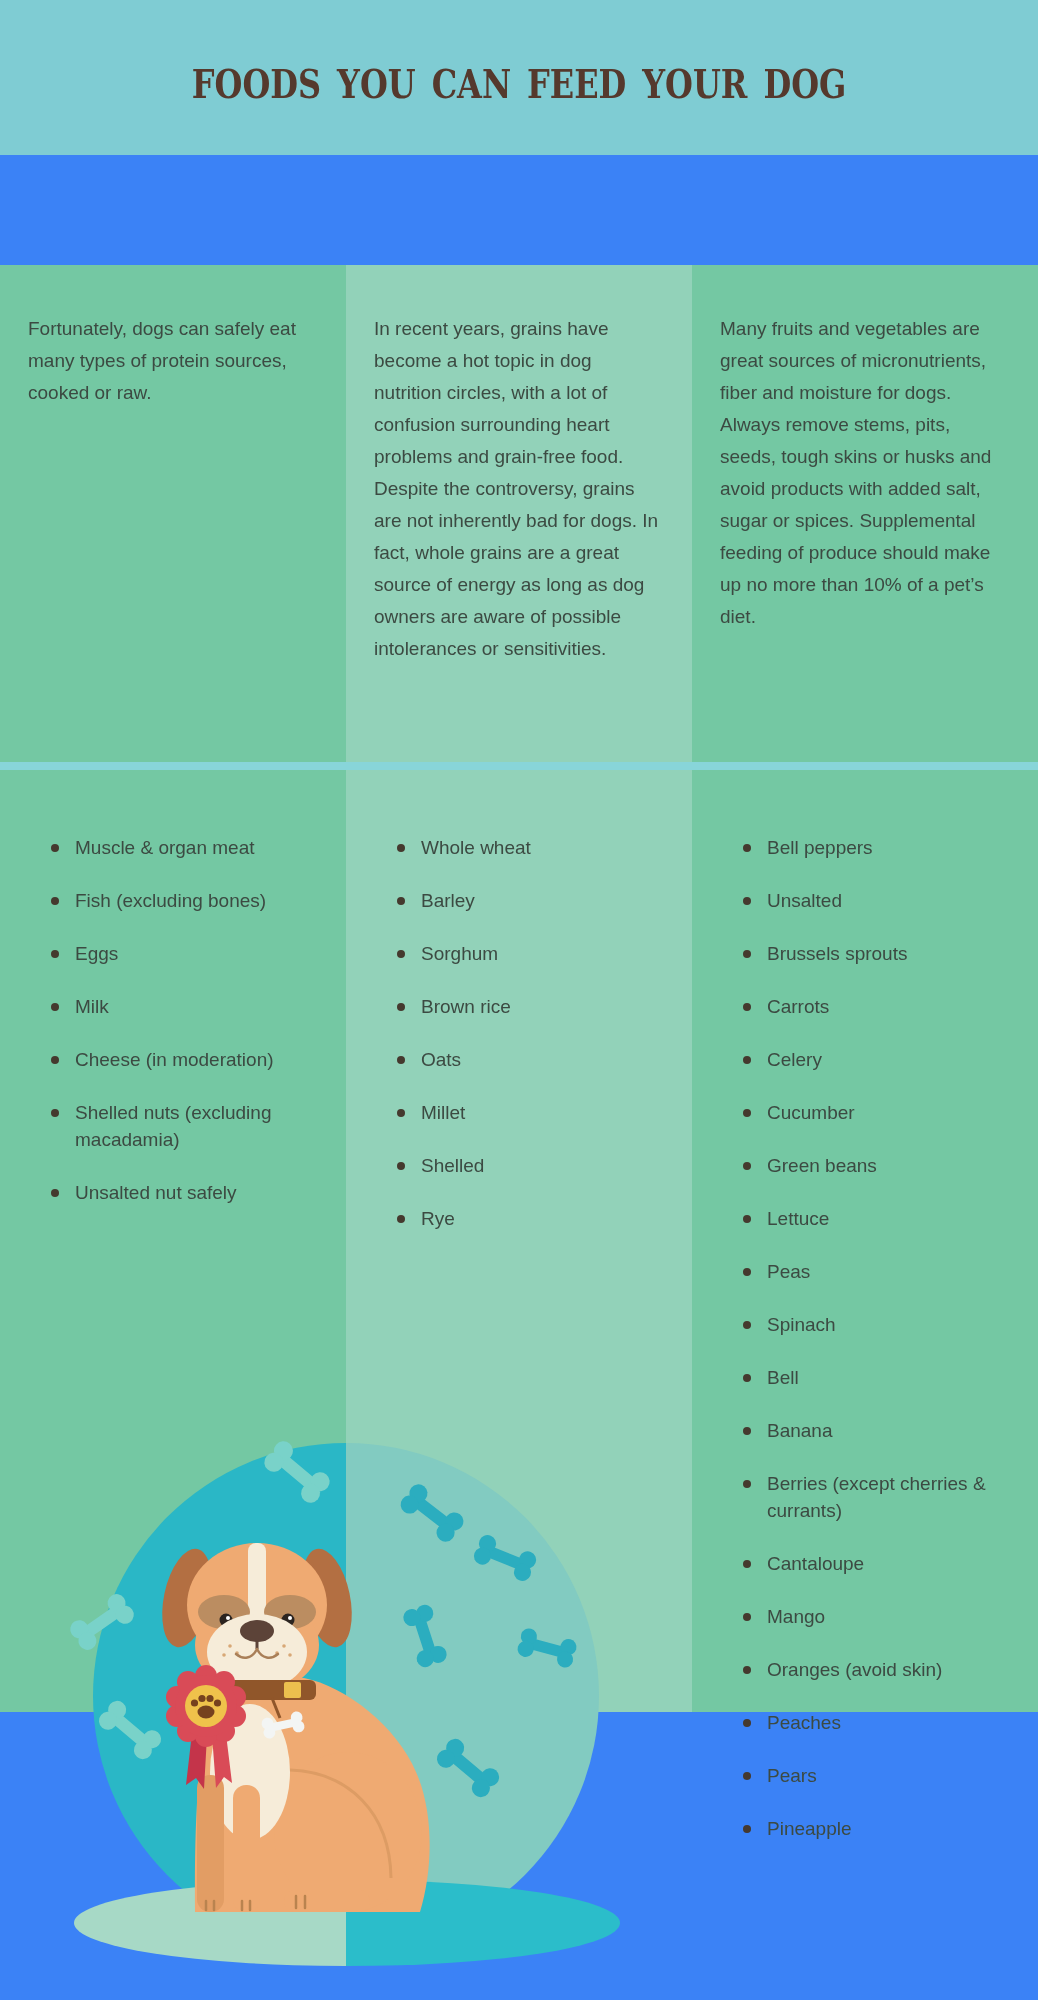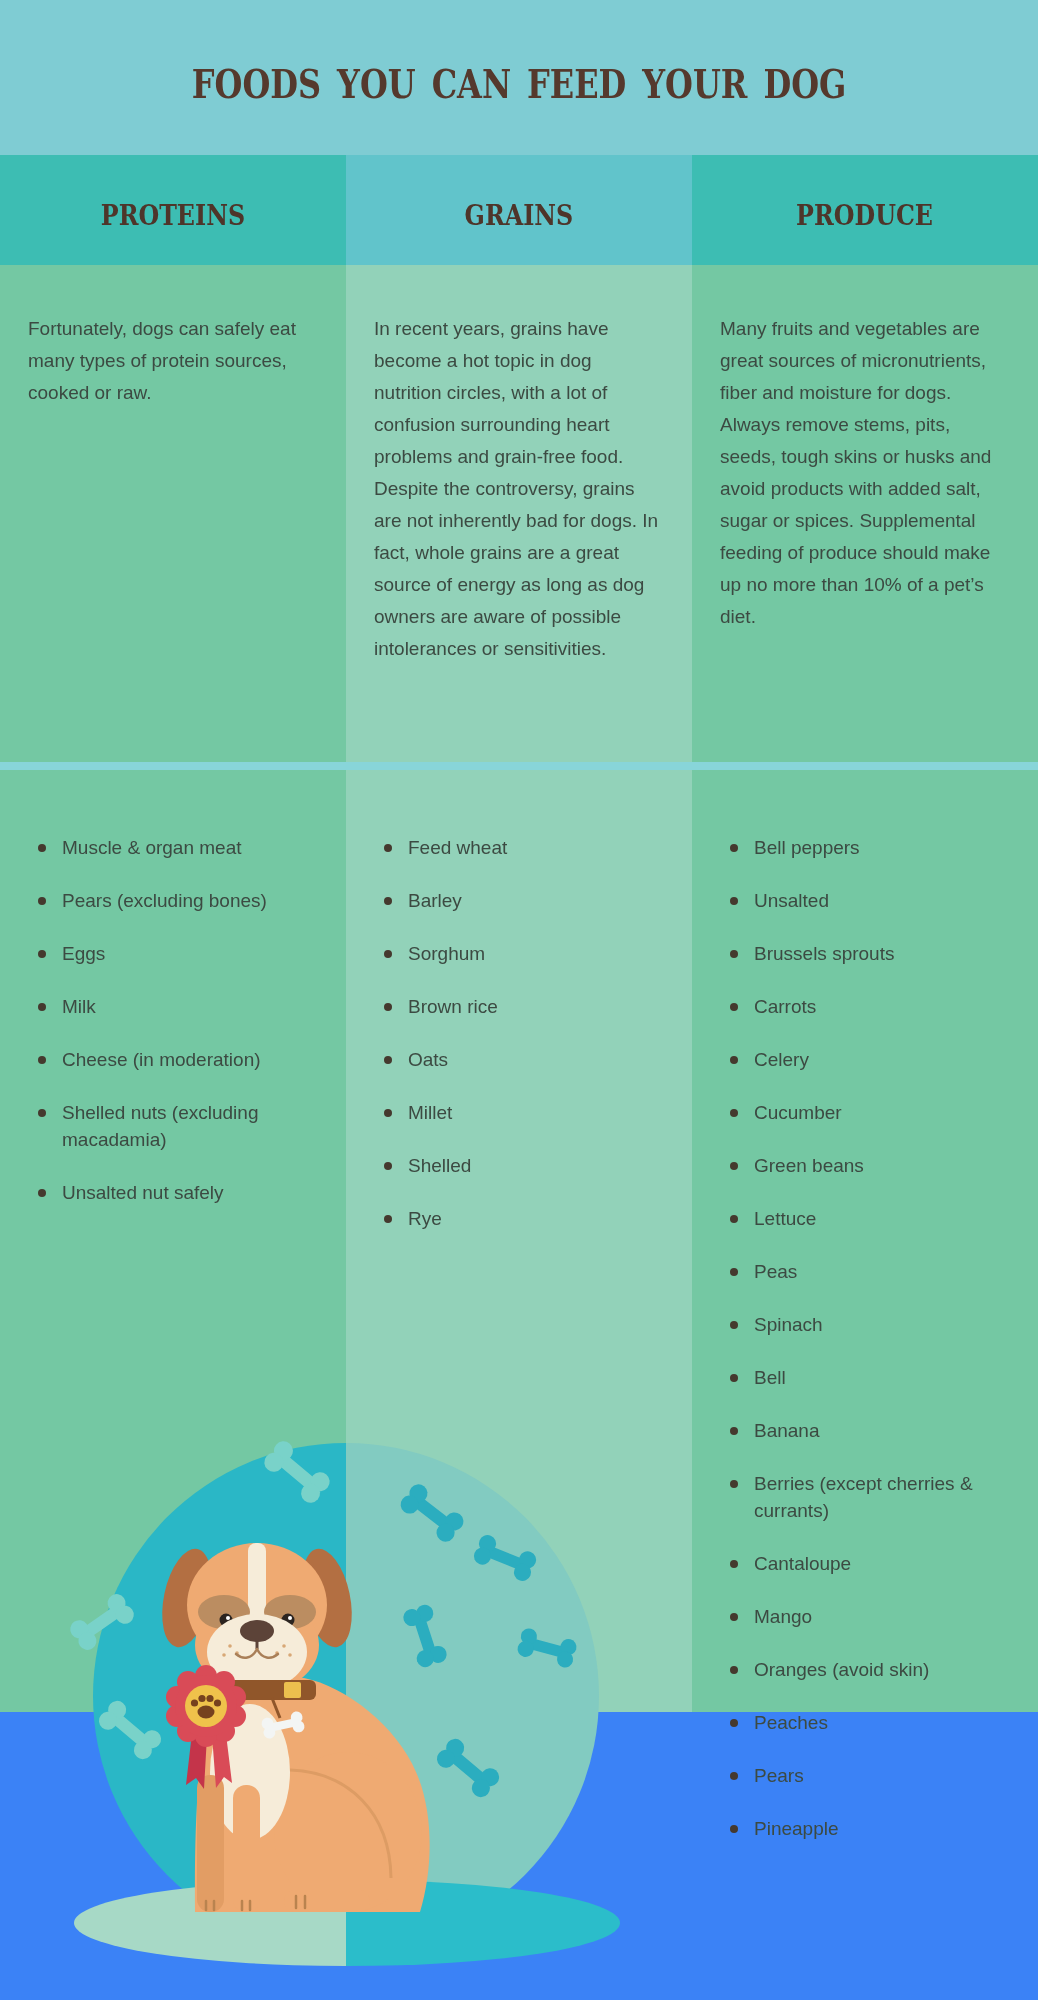--- a/index.html
+++ b/index.html
@@ -36,21 +36,21 @@
   .col-desc.dark{background:#74c8a3;}
   .col-desc.light{background:#92d2b9;}
   .col-desc p{
     margin:0;padding:48px 28px 0 28px;
     font-size:19px;line-height:32px;font-weight:500;color:#3c4a42;
   }
   
   .divider{position:absolute;top:762px;left:0;width:1038px;height:8px;background:#88d5d9;}
   
   .list-row{position:absolute;top:770px;height:1230px;width:1038px;}
-  .col-list{height:942px;}
+  .col-list{height:942px;padding-left:13px;}
   .col-list.dark{background:#74c8a3;}
   .col-list.light{background:#92d2b9;}
   .col-list ul{list-style:none;margin:0;padding:64px 14px 0 38px;}
   .col-list li{display:flex;align-items:flex-start;margin-bottom:26px;}
   .col-list li .dot{
     flex:0 0 auto;width:8px;height:8px;border-radius:50%;
     background:#45392e;margin:10px 16px 0 0;
   }
   .col-list li .txt{font-size:19px;line-height:27px;font-weight:500;color:#3c4a42;}
   
@@ -58,31 +58,20 @@
 </style>
 </head>
 <body>
 
 <div class="page">
 
   <header class="title-band">
     <h1>Foods You Can Feed Your Dog</h1>
   </header>
 
-  <div class="head-row">
-    <div class="col x0 col-head dark">
-      <h2>Proteins</h2>
-    </div>
-    <div class="col x1 col-head light">
-      <h2>Grains</h2>
-    </div>
-    <div class="col x2 col-head dark">
-      <h2>Produce</h2>
-    </div>
-  </div>
 
   <div class="desc-row">
     <div class="col x0 col-desc dark">
       <p>Fortunately, dogs can safely eat many types of protein sources, cooked or raw.</p>
     </div>
     <div class="col x1 col-desc light">
       <p>In recent years, grains have become a hot topic in dog nutrition circles, with a lot of confusion surrounding heart problems and grain-free food. Despite the controversy, grains are not inherently bad for dogs. In fact, whole grains are a great source of energy as long as dog owners are aware of possible intolerances or sensitivities.</p>
     </div>
     <div class="col x2 col-desc dark">
       <p>Many fruits and vegetables are great sources of micronutrients, fiber and moisture for dogs. Always remove stems, pits, seeds, tough skins or husks and avoid products with added salt, sugar or spices. Supplemental feeding of produce should make up no more than 10% of a pet’s diet.</p>
@@ -93,21 +82,21 @@
 
   <div class="list-row">
     <div class="col x0 col-list dark">
       <ul>
           <li>
             <span class="dot"></span>
             <span class="txt">Muscle &amp; organ meat</span>
           </li>
           <li>
             <span class="dot"></span>
-            <span class="txt">Pears (excluding bones)</span>
+            <span class="txt">Fish (excluding bones)</span>
           </li>
           <li>
             <span class="dot"></span>
             <span class="txt">Eggs</span>
           </li>
           <li>
             <span class="dot"></span>
             <span class="txt">Milk</span>
           </li>
           <li>
@@ -121,21 +110,21 @@
           <li>
             <span class="dot"></span>
             <span class="txt">Unsalted nut safely</span>
           </li>
         </ul>
     </div>
     <div class="col x1 col-list light">
       <ul>
           <li>
             <span class="dot"></span>
-            <span class="txt">Feed wheat</span>
+            <span class="txt">Whole wheat</span>
           </li>
           <li>
             <span class="dot"></span>
             <span class="txt">Barley</span>
           </li>
           <li>
             <span class="dot"></span>
             <span class="txt">Sorghum</span>
           </li>
           <li>

